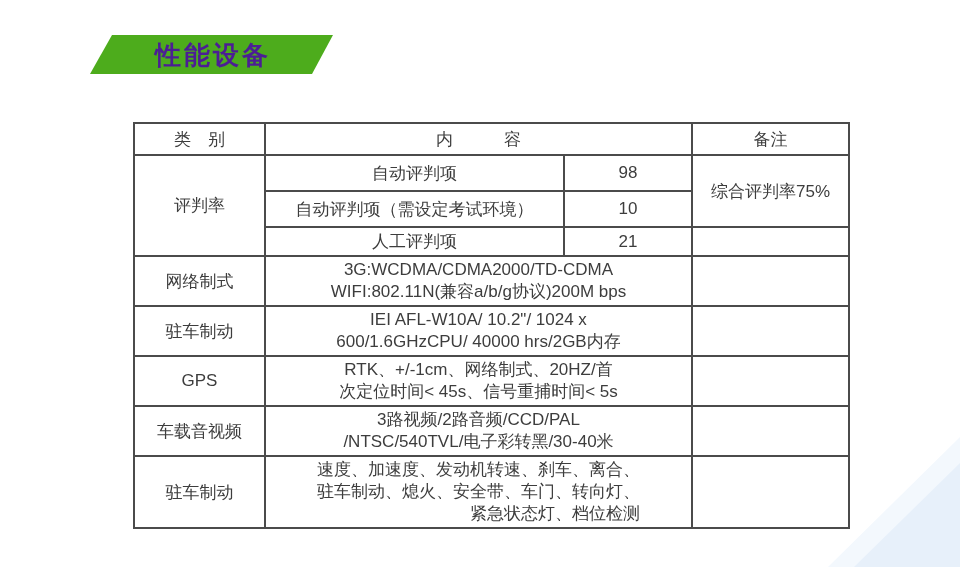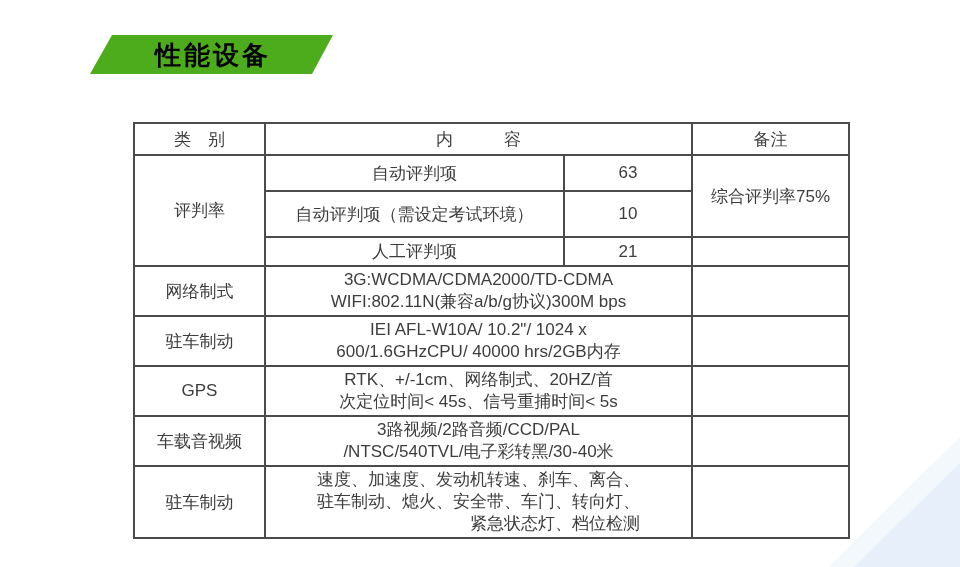--- a/index.html
+++ b/index.html
@@ -32,21 +32,21 @@
   
   .banner {
     position: absolute;
     left: 90px; top: 35px;
     width: 243px; height: 39px;
     background: #4dac1c;
     clip-path: polygon(22px 0, 100% 0, calc(100% - 21px) 100%, 0 100%);
     display: flex; align-items: center; justify-content: center;
   }
   .banner-title {
-    color: #000000;
+    color: #4c1d95;
     font-size: 26px;
     font-weight: bold;
     letter-spacing: 3px;
     text-indent: 3px;
     line-height: 1;
   }
 
   
   table.spec {
     position: absolute;
@@ -60,21 +60,21 @@
     border: 2px solid #4b4b4b;
     text-align: center;
     vertical-align: middle;
     font-size: 17px;
     padding: 2px 13px;
   }
   td.hdr { font-size: 18px; height: 32px; white-space: pre; }
   td.cat { font-size: 18px; }
   td.num { font-size: 19px; }
   tr.r-item1 td { height: 36px; }
-  tr.r-item2 td { height: 46px; }
+  tr.r-item2 td { height: 36px; }
   tr.r-item3 td { height: 24px; }
   tr.r-net td   { height: 46px; }
   tr.r-ipc td   { height: 44px; }
   tr.r-gps td   { height: 46px; }
   tr.r-av td    { height: 46px; }
   tr.r-veh td   { height: 68px; }
   .line { display: block; line-height: 22px; }
   .left-block {
     display: inline-block;
     text-align: right;
@@ -103,38 +103,38 @@
     <tbody>
       <tr>
         <td class="hdr">类　别</td>
         <td class="hdr" colspan="2">内　　　容</td>
         <td class="hdr">备注</td>
       </tr>
 
       <tr class="r-item1">
         <td class="cat" rowspan="3">评判率</td>
         <td>自动评判项</td>
-        <td class="num">63</td>
+        <td class="num">98</td>
         <td rowspan="2">综合评判率75%</td>
       </tr>
       <tr class="r-item2">
         <td>自动评判项（需设定考试环境）</td>
         <td class="num">10</td>
       </tr>
       <tr class="r-item3">
         <td>人工评判项</td>
         <td class="num">21</td>
         <td></td>
       </tr>
 
       <tr class="r-net">
         <td class="cat">网络制式</td>
         <td colspan="2">
           <span class="line">3G:WCDMA/CDMA2000/TD-CDMA</span>
-          <span class="line">WIFI:802.11N(兼容a/b/g协议)300M bps</span>
+          <span class="line">WIFI:802.11N(兼容a/b/g协议)200M bps</span>
         </td>
         <td></td>
       </tr>
 
       <tr class="r-ipc">
         <td class="cat">驻车制动</td>
         <td colspan="2">
           <span class="line">IEI AFL-W10A/ 10.2"/ 1024 x</span>
           <span class="line">600/1.6GHzCPU/ 40000 hrs/2GB内存</span>
         </td>

